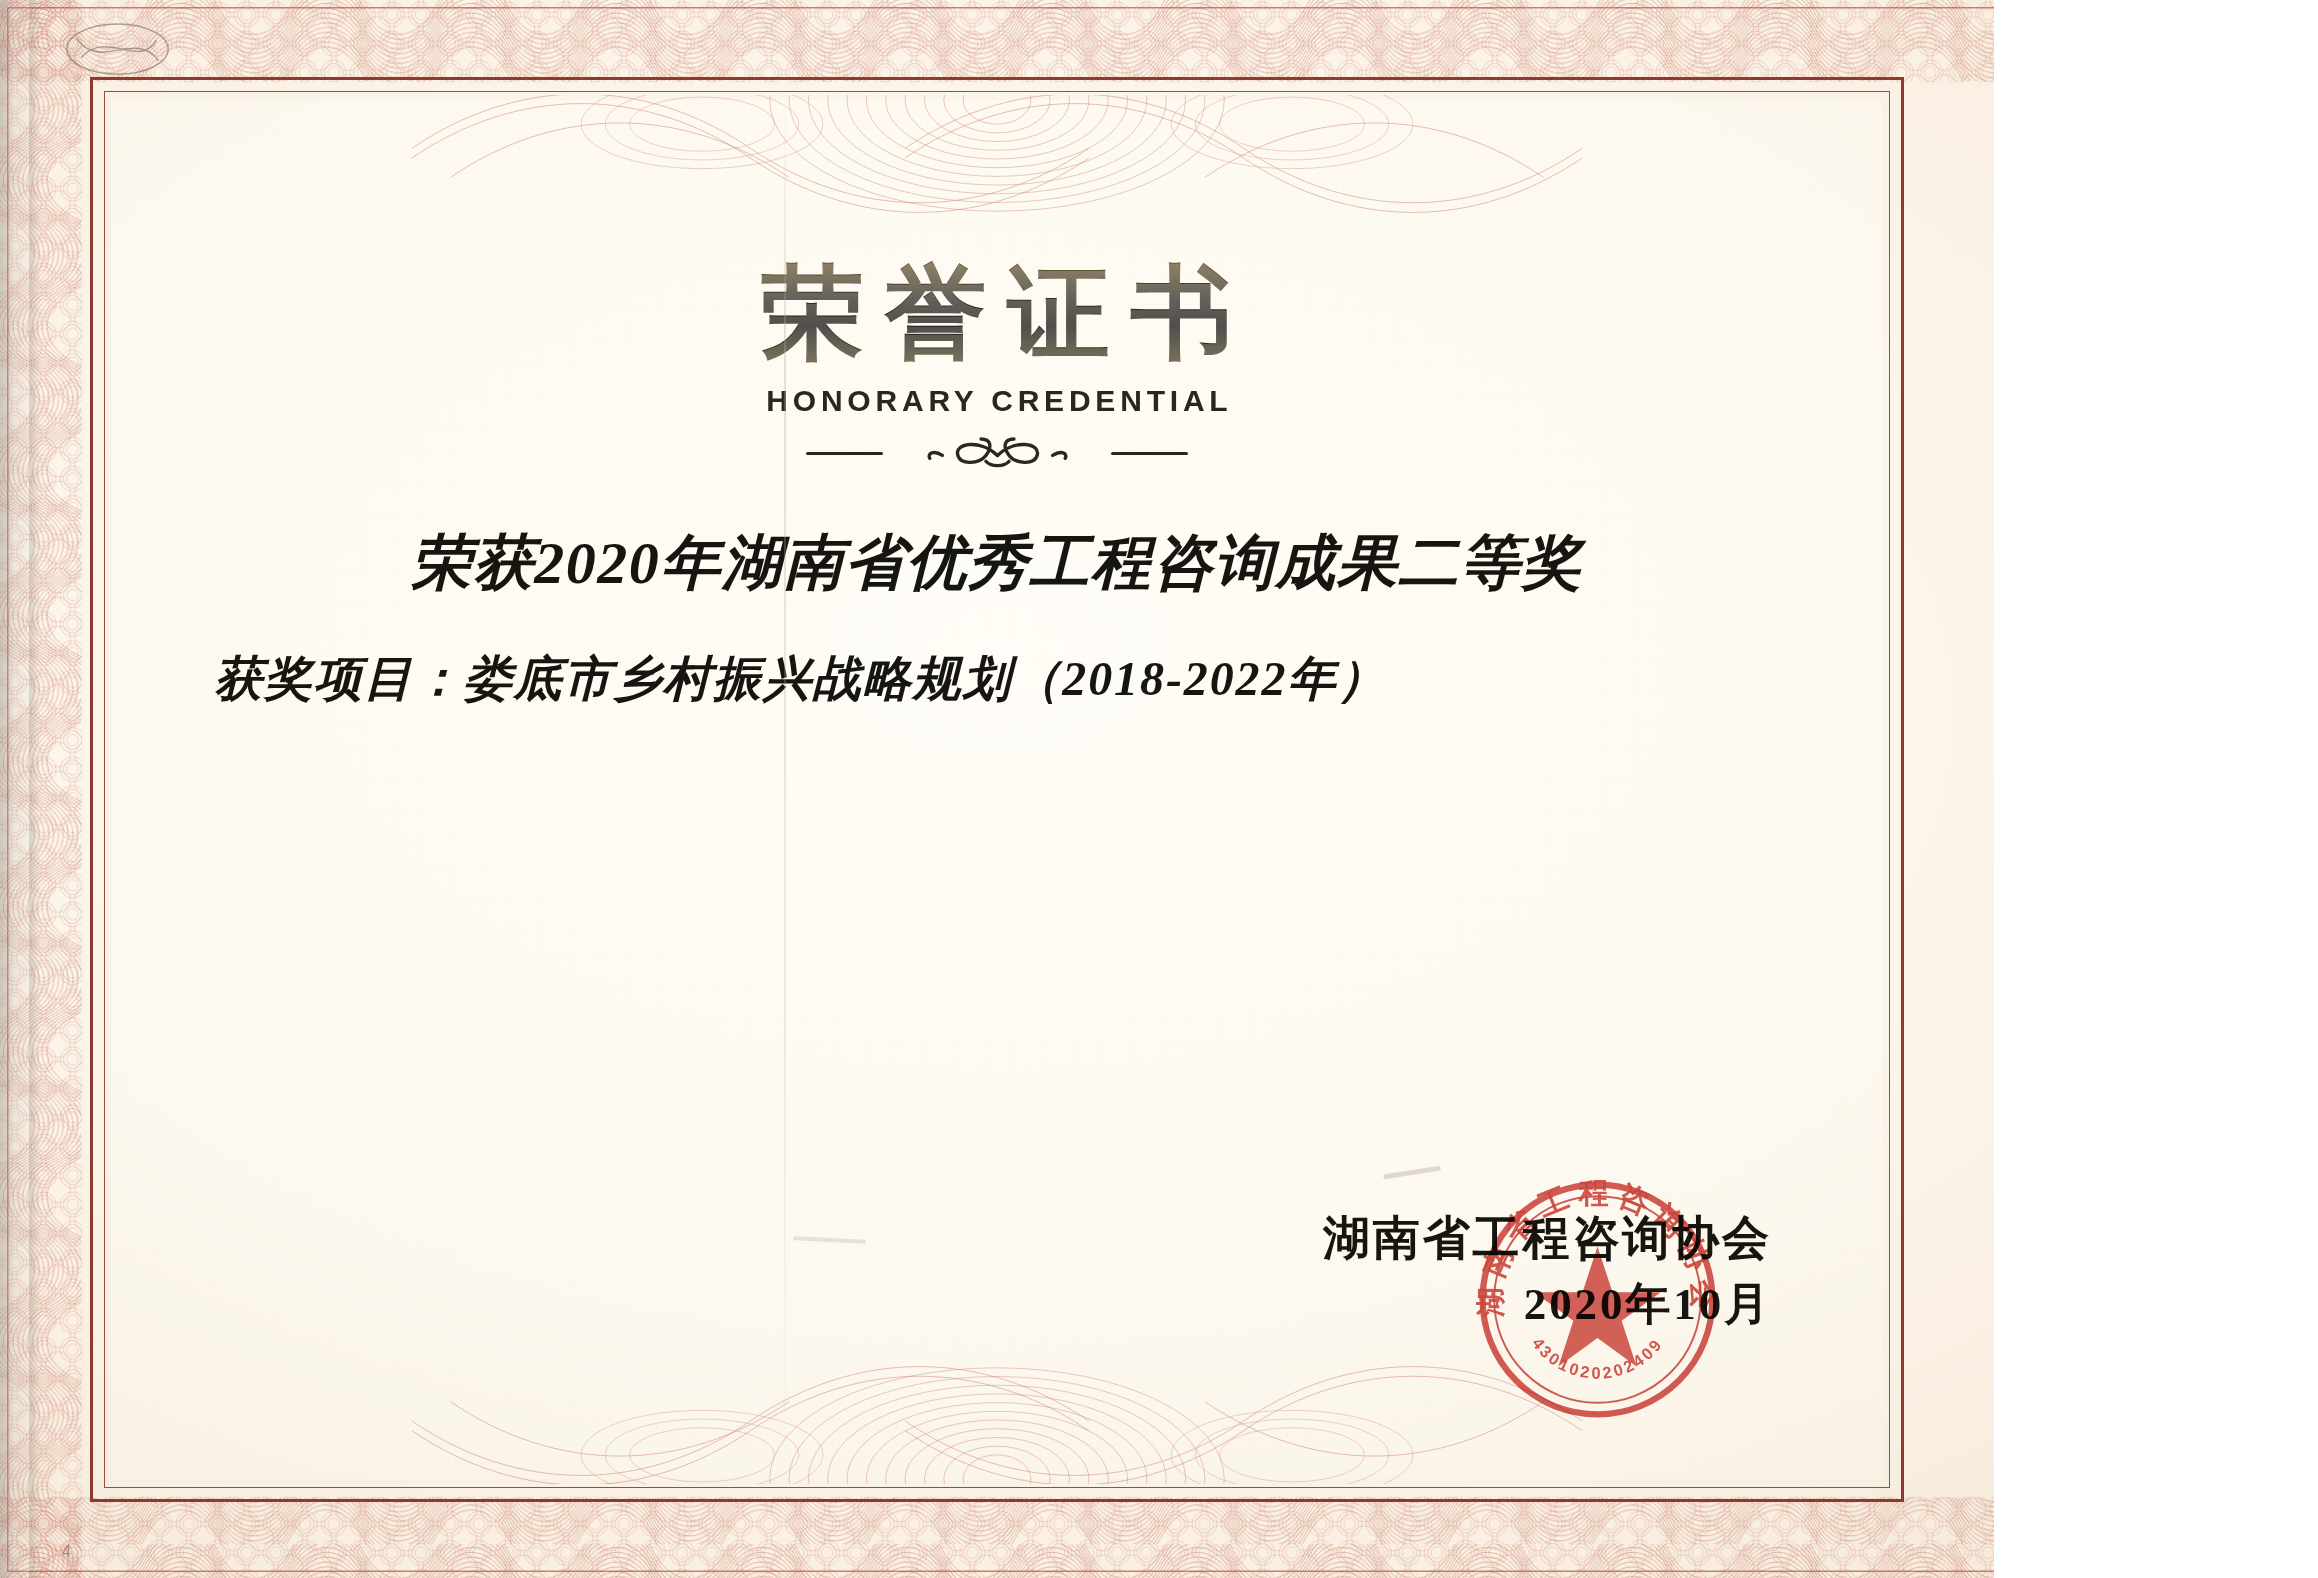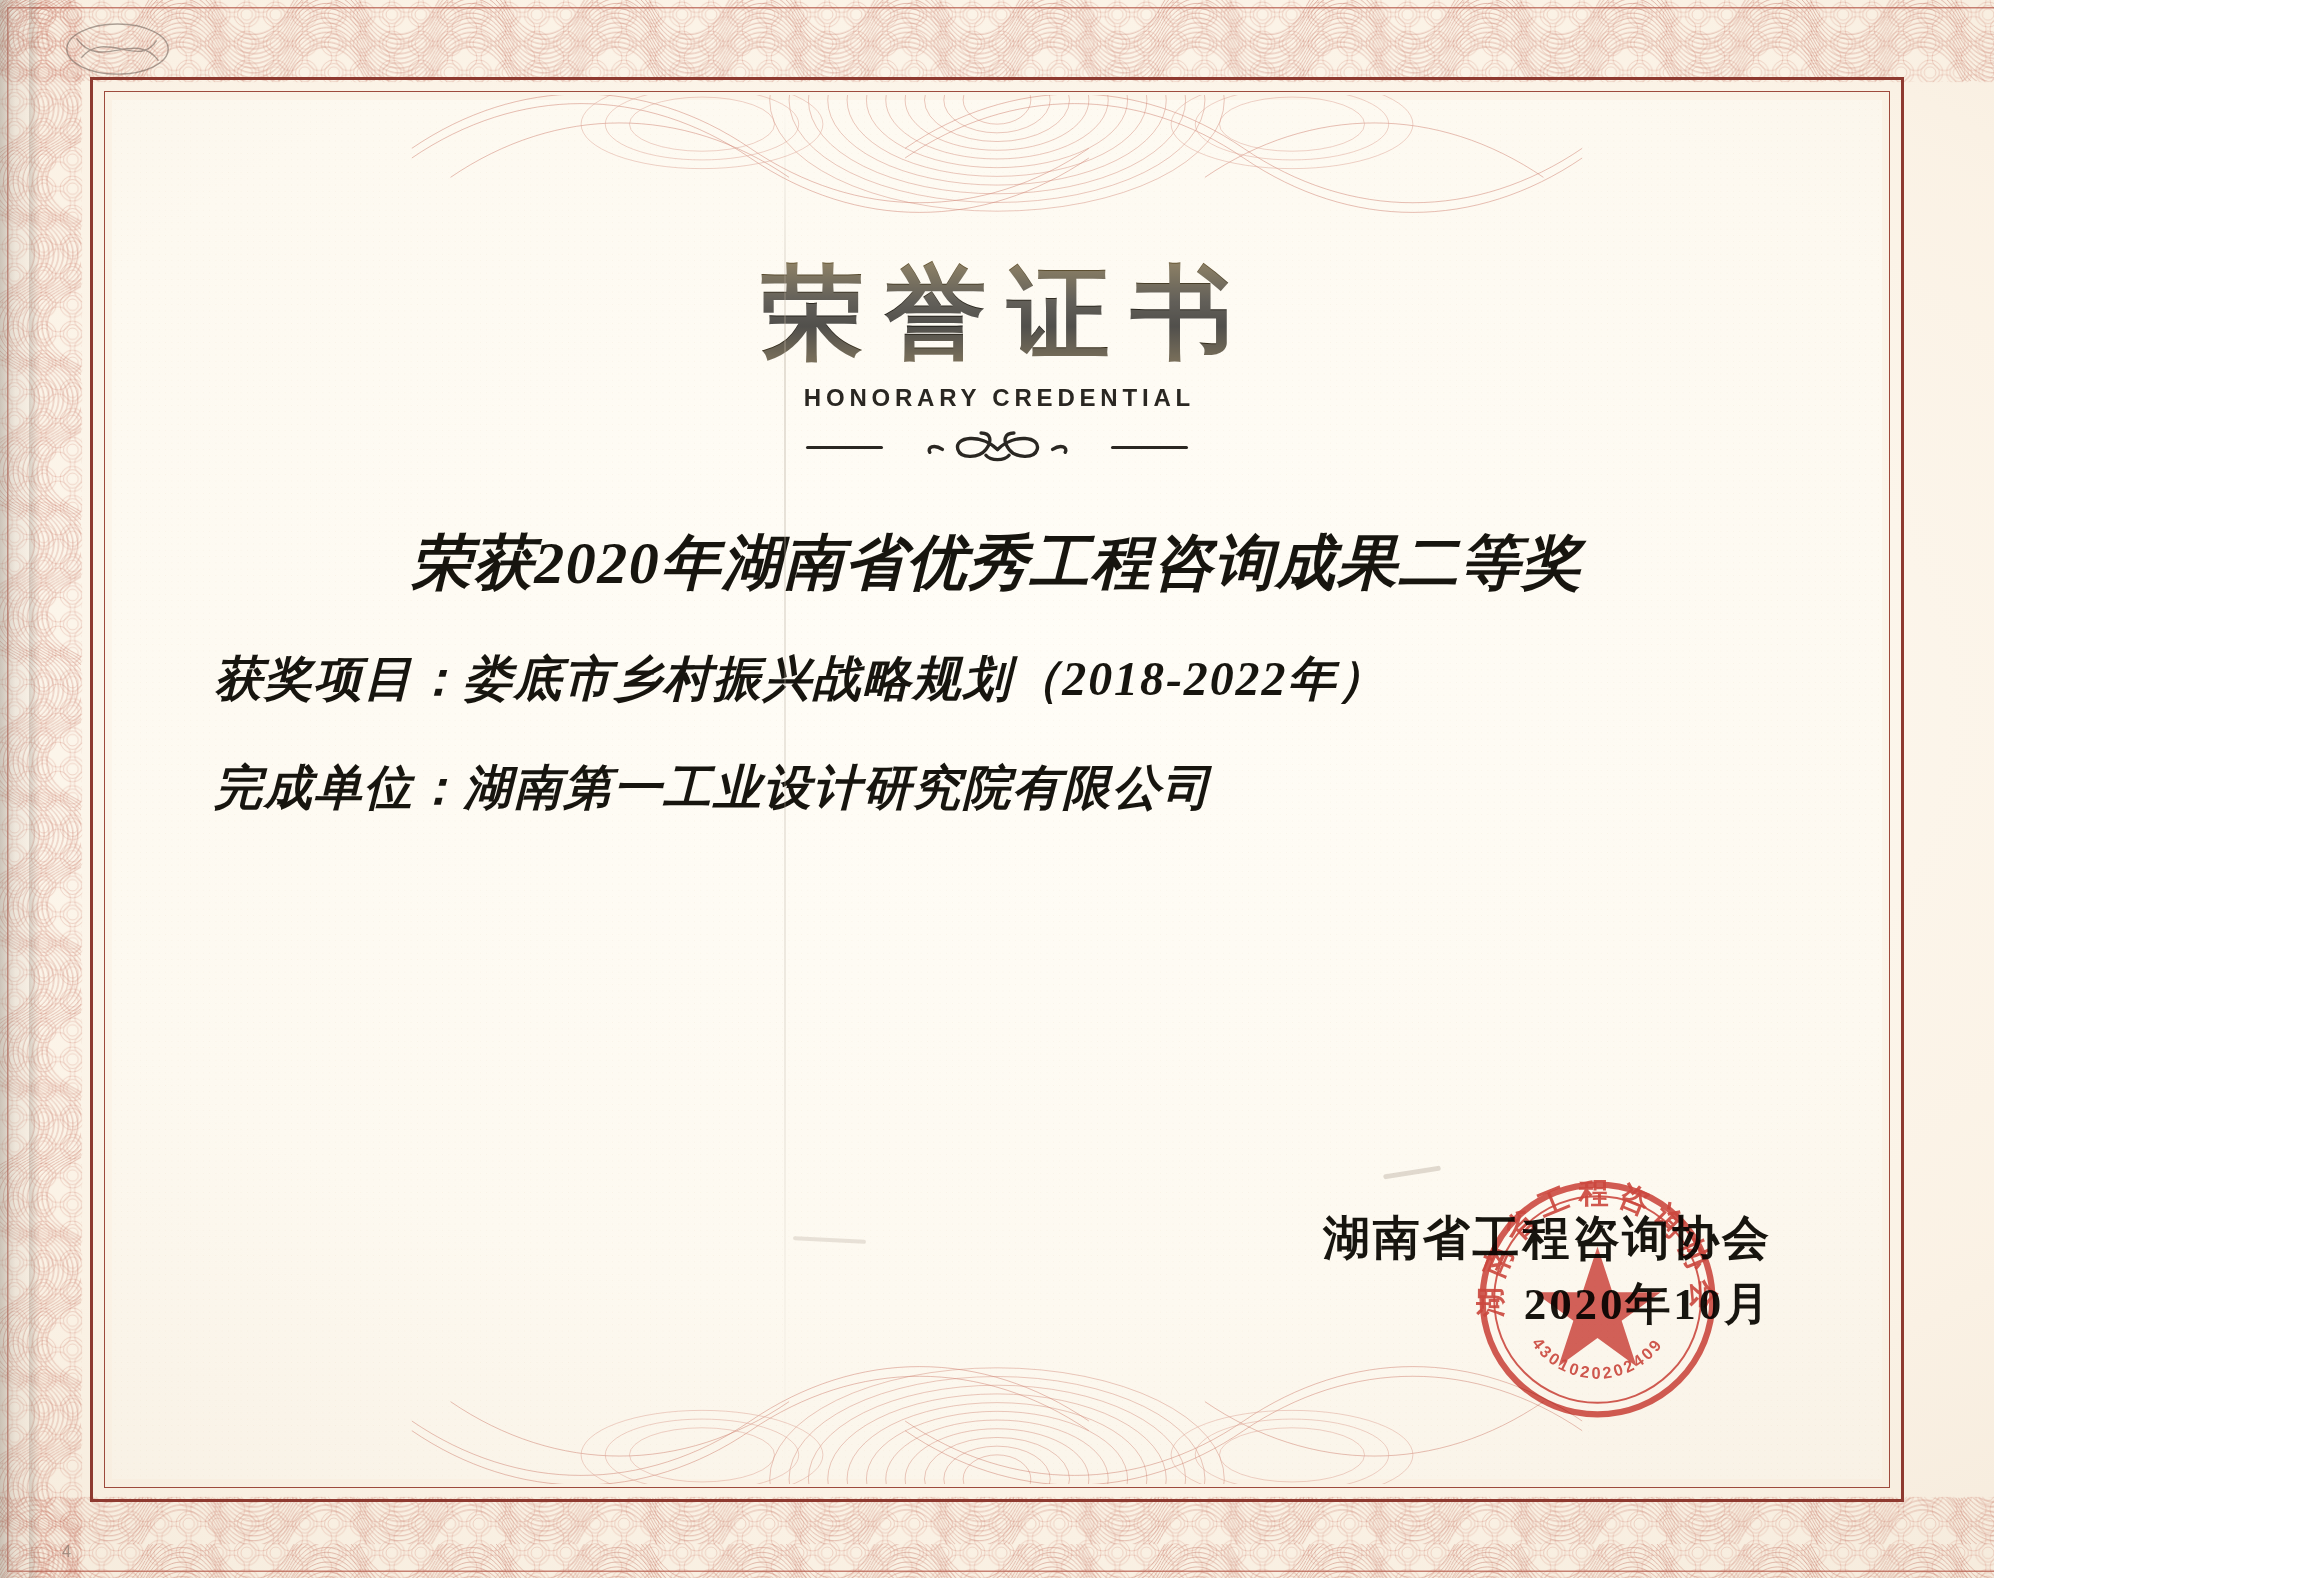--- a/index.html
+++ b/index.html
@@ -150,21 +150,21 @@
     -webkit-background-clip: text;
     background-clip: text;
     color: transparent;
     text-shadow: 0 1px 0 rgba(255,255,255,0.25);
   }
 
   .title-en {
     margin-top: 17.4px;
     font-family: "Liberation Sans", sans-serif;
     font-weight: bold;
-    font-size: 24px;
+    font-size: 30px;
     letter-spacing: 4.8px;
     text-indent: 4.8px;
     color: #2a2722;
   }
 
   
   .flourish {
     margin-top: 17.4px;
     display: flex;
     align-items: center;
@@ -460,21 +460,20 @@
             <path d="M324,40 C342,28 356,36 350,46"></path>
           </g>
         </svg>
         <span class="bar"></span>
       </div>
     </div>
 
     <div class="body-block">
       <div class="award-line">荣获2020年湖南省优秀工程咨询成果二等奖</div>
       <div class="detail-line">获奖项目：娄底市乡村振兴战略规划（2018-2022年）</div>
-      <div class="detail-line">完成单位：湖南第一工业设计研究院有限公司</div>
     </div>
 
     <div class="sign-block">
       <div class="sign-org">湖南省工程咨询协会</div>
       <div class="sign-date">2020年10月</div>
     </div>
   </div>
 
   <svg class="seal" viewBox="0 0 520 520" aria-hidden="true">
     <defs>

